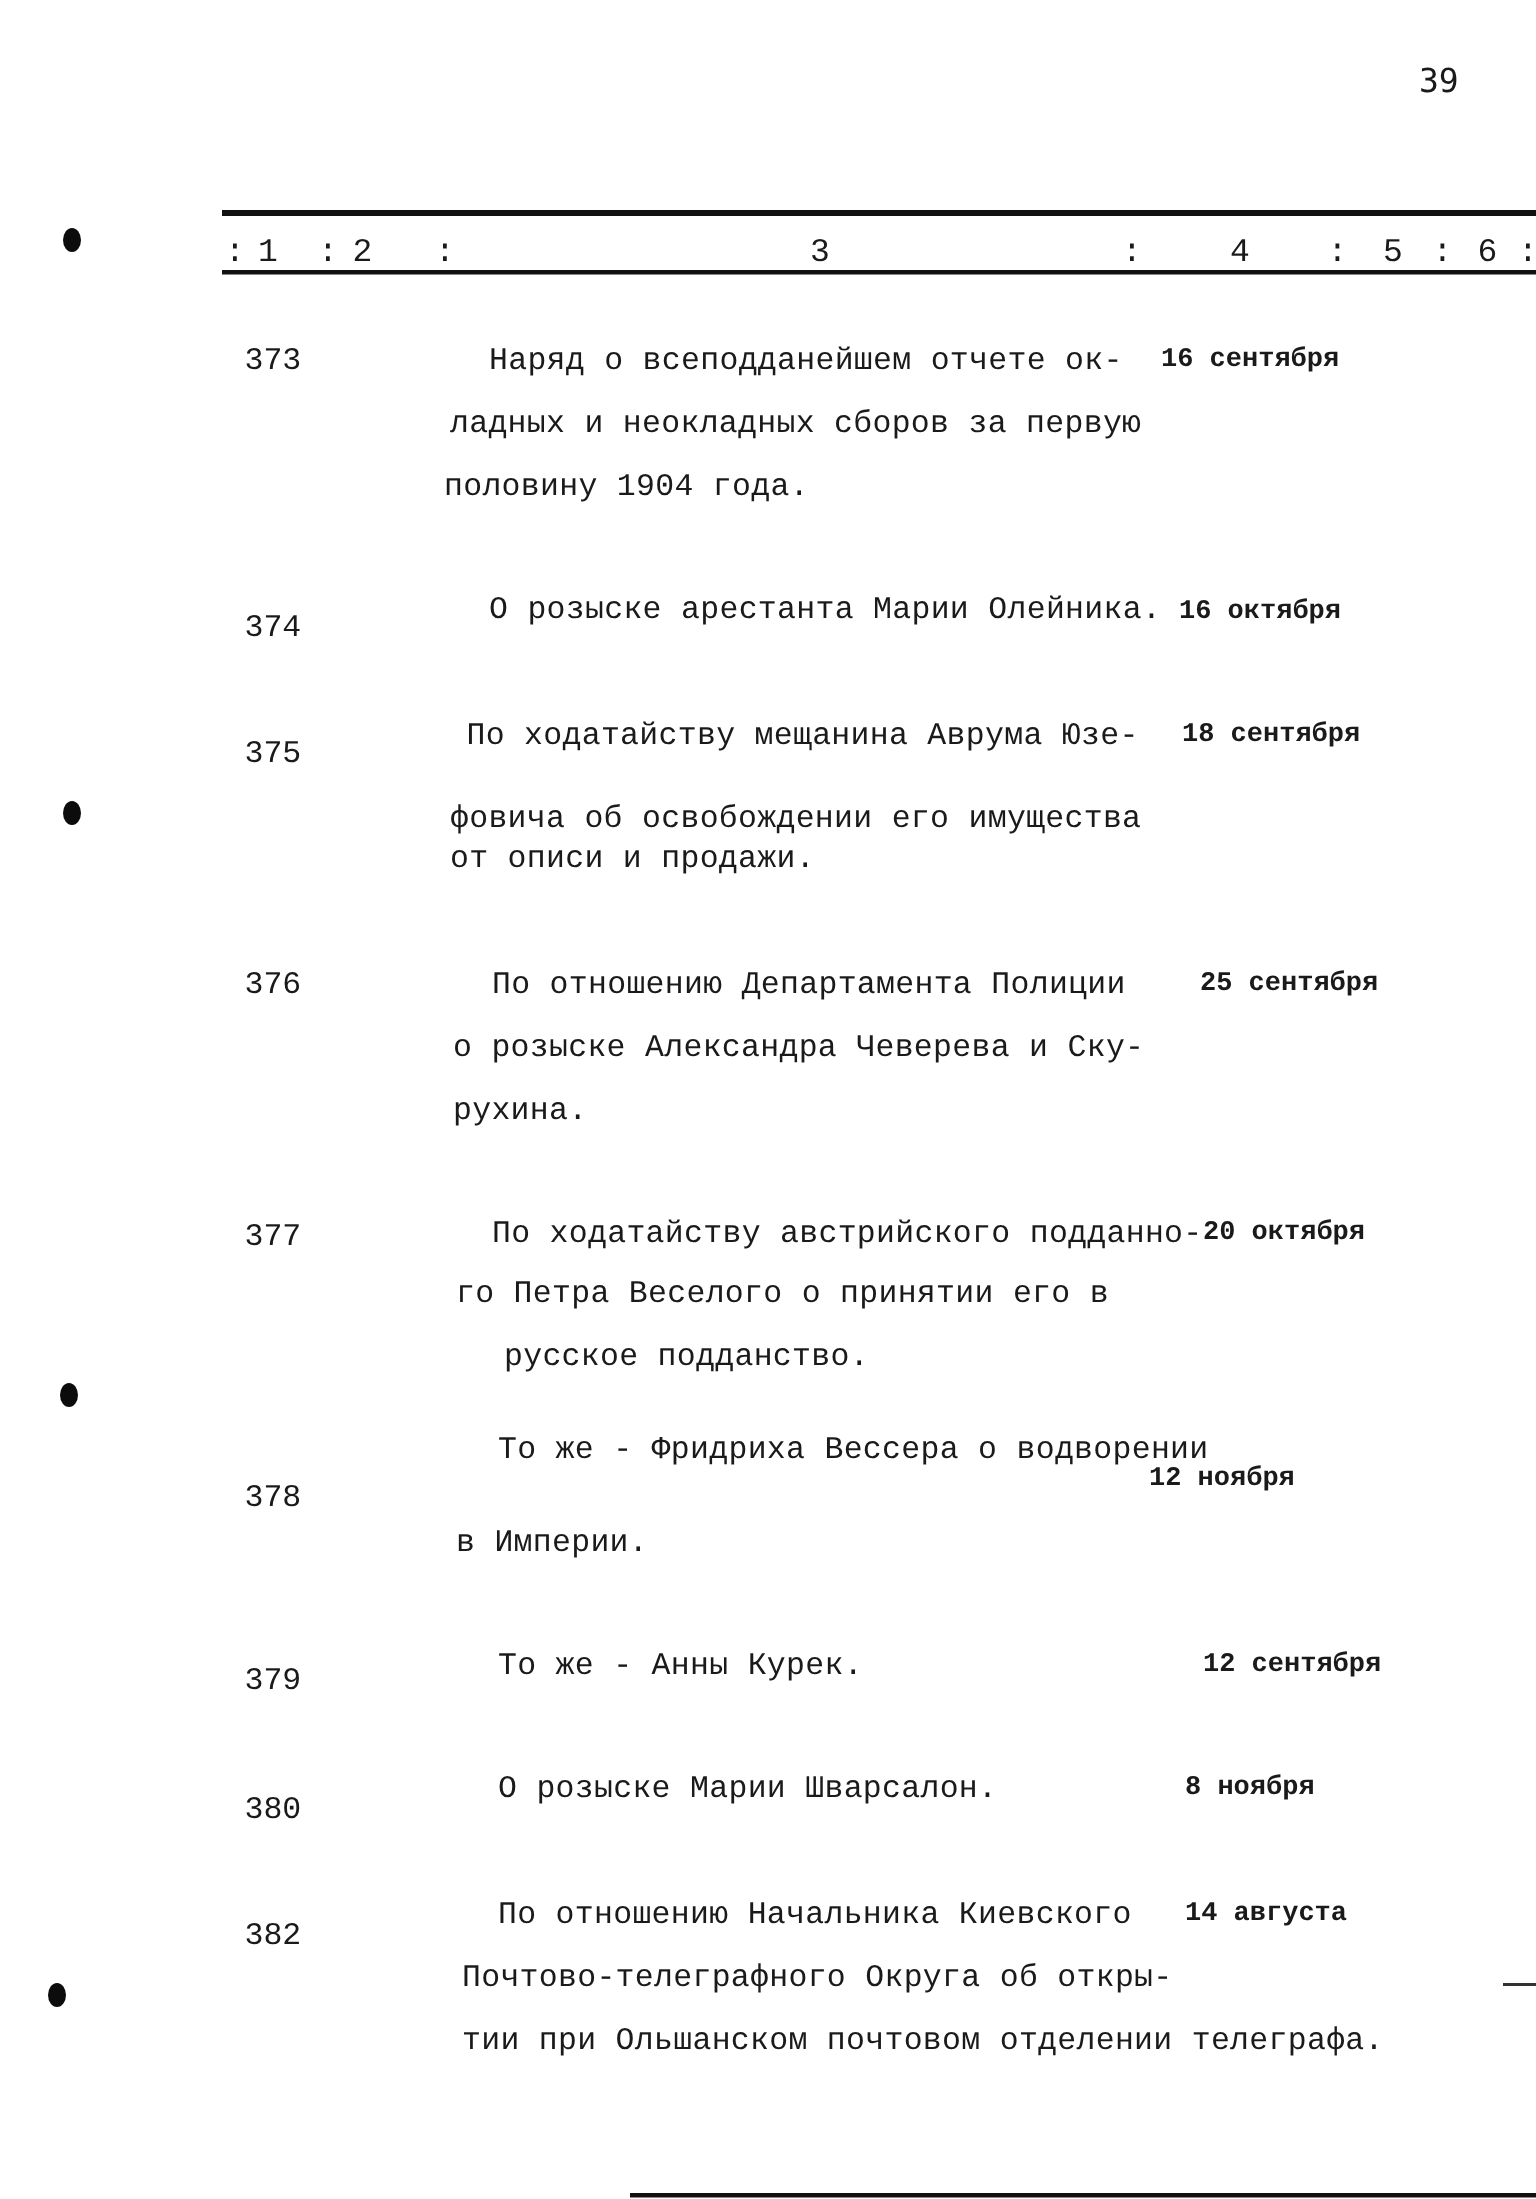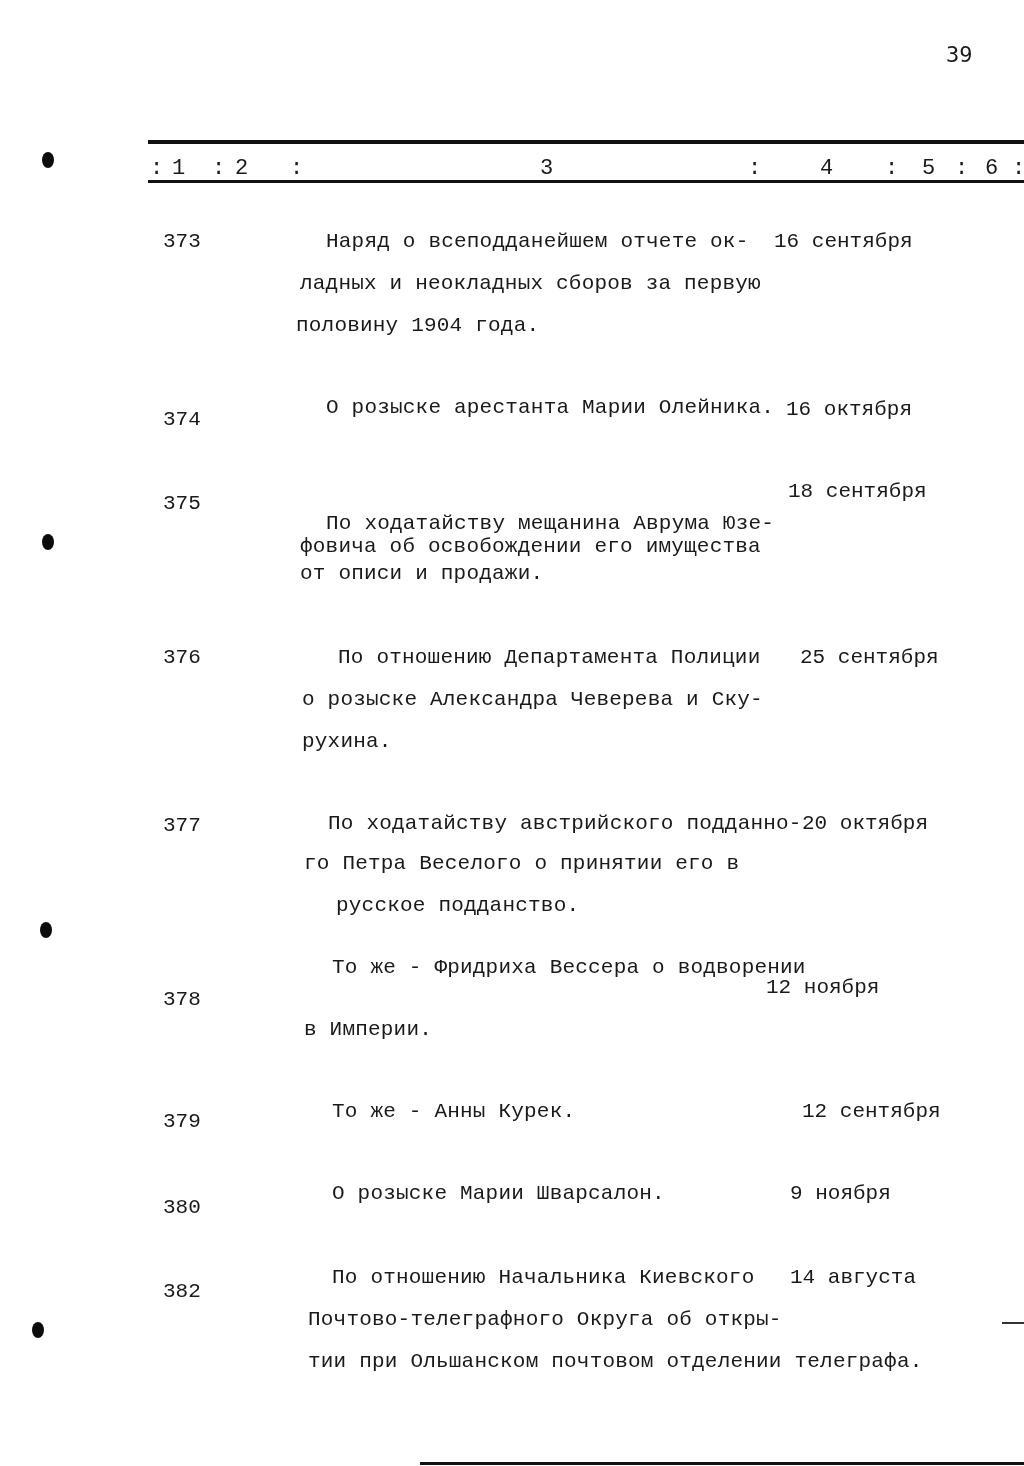--- a/index.html
+++ b/index.html
@@ -10,21 +10,21 @@
   .page-number { position:absolute; left:946px; top:42px; font-size:22px; font-family:"DejaVu Sans Mono", monospace; }
   .rule { position:absolute; left:148px; right:0; background:#111; }
   .rule.top { top:140px; height:4px; }
   .rule.bottom { top:180px; height:3px; }
   .rule.end { top:1462px; left:420px; height:3px; }
   .header-cell { position:absolute; top:156px; font-size:22px; }
   .hole { position:absolute; width:12px; height:16px; border-radius:50%; background:#0c0c0c; }
   .margin-dash { position:absolute; left:1002px; top:1322px; width:22px; height:2px; background:#333; }
   .row-num { position:absolute; left:163px; font-size:21px; font-family:Liberation Mono, monospace; }
   .line { position:absolute; font-size:21px; white-space:pre; letter-spacing:0.2px; }
-  .date { position:absolute; font-size:21px; white-space:pre; }
+  .date { position:absolute; font-size:18px; white-space:pre;font-weight:bold; }
 </style>
 </head>
 <body>
 
 <div class="page-number">39</div>
 
 <div class="hole" style="left:42px;top:152px;"></div>
 <div class="hole" style="left:42px;top:534px;"></div>
 <div class="hole" style="left:40px;top:922px;"></div>
 <div class="hole" style="left:32px;top:1322px;"></div>
@@ -57,29 +57,29 @@
 </div>
 
 <div>
   <span class="row-num" style="top:408px;">374</span>
   <span class="line" style="left:326px;top:396px;">О розыске арестанта Марии Олейника.</span>
   <span class="date" style="left:786px;top:398px;">16 октября</span>
 </div>
 
 <div>
   <span class="row-num" style="top:492px;">375</span>
-  <span class="line" style="left:326px;top:480px;margin-top:32px;">По ходатайству мещанина Авpума Юзе-</span>
+  <span class="line" style="left:311px;top:480px;">По ходатайству мещанина Авpума Юзе-</span>
   <span class="line" style="left:300px;top:520px;margin-top:15px;">фовича об освобождении его имущества</span>
   <span class="line" style="left:300px;top:562px;">от описи и продажи.</span>
   <span class="date" style="left:788px;top:480px;">18 сентября</span>
 </div>
 
 <div>
   <span class="row-num" style="top:646px;">376</span>
-  <span class="line" style="left:338px;top:646px;">По отношению Департамента Полиции</span>
+  <span class="line" style="left:328px;top:646px;">По отношению Департамента Полиции</span>
   <span class="line" style="left:302px;top:688px;">о розыске Александра Чеверева и Ску-</span>
   <span class="line" style="left:302px;top:730px;">рухина.</span>
   <span class="date" style="left:772px;top:646px;margin-left:28px;">25 сентября</span>
 </div>
 
 <div>
   <span class="row-num" style="top:814px;">377</span>
   <span class="line" style="left:328px;top:812px;">По ходатайству австрийского подданно-</span>
   <span class="line" style="left:304px;top:852px;">го Петра Веселого о принятии его в</span>
   <span class="line" style="left:304px;top:894px;margin-left:32px;">русское подданство.</span>
@@ -95,21 +95,21 @@
 
 <div>
   <span class="row-num" style="top:1110px;">379</span>
   <span class="line" style="left:332px;top:1100px;">То же - Анны Курек.</span>
   <span class="date" style="left:802px;top:1100px;">12 сентября</span>
 </div>
 
 <div>
   <span class="row-num" style="top:1196px;">380</span>
   <span class="line" style="left:332px;top:1182px;">О розыске Марии Шварсалон.</span>
-  <span class="date" style="left:790px;top:1182px;">9 ноября</span>
+  <span class="date" style="left:790px;top:1182px;">8 ноября</span>
 </div>
 
 <div>
   <span class="row-num" style="top:1280px;">382</span>
   <span class="line" style="left:332px;top:1266px;">По отношению Начальника Киевского</span>
   <span class="line" style="left:308px;top:1308px;">Почтово-телеграфного Округа об откры-</span>
   <span class="line" style="left:308px;top:1350px;">тии при Ольшанском почтовом отделении телеграфа.</span>
   <span class="date" style="left:790px;top:1266px;">14 августа</span>
 </div>
 

